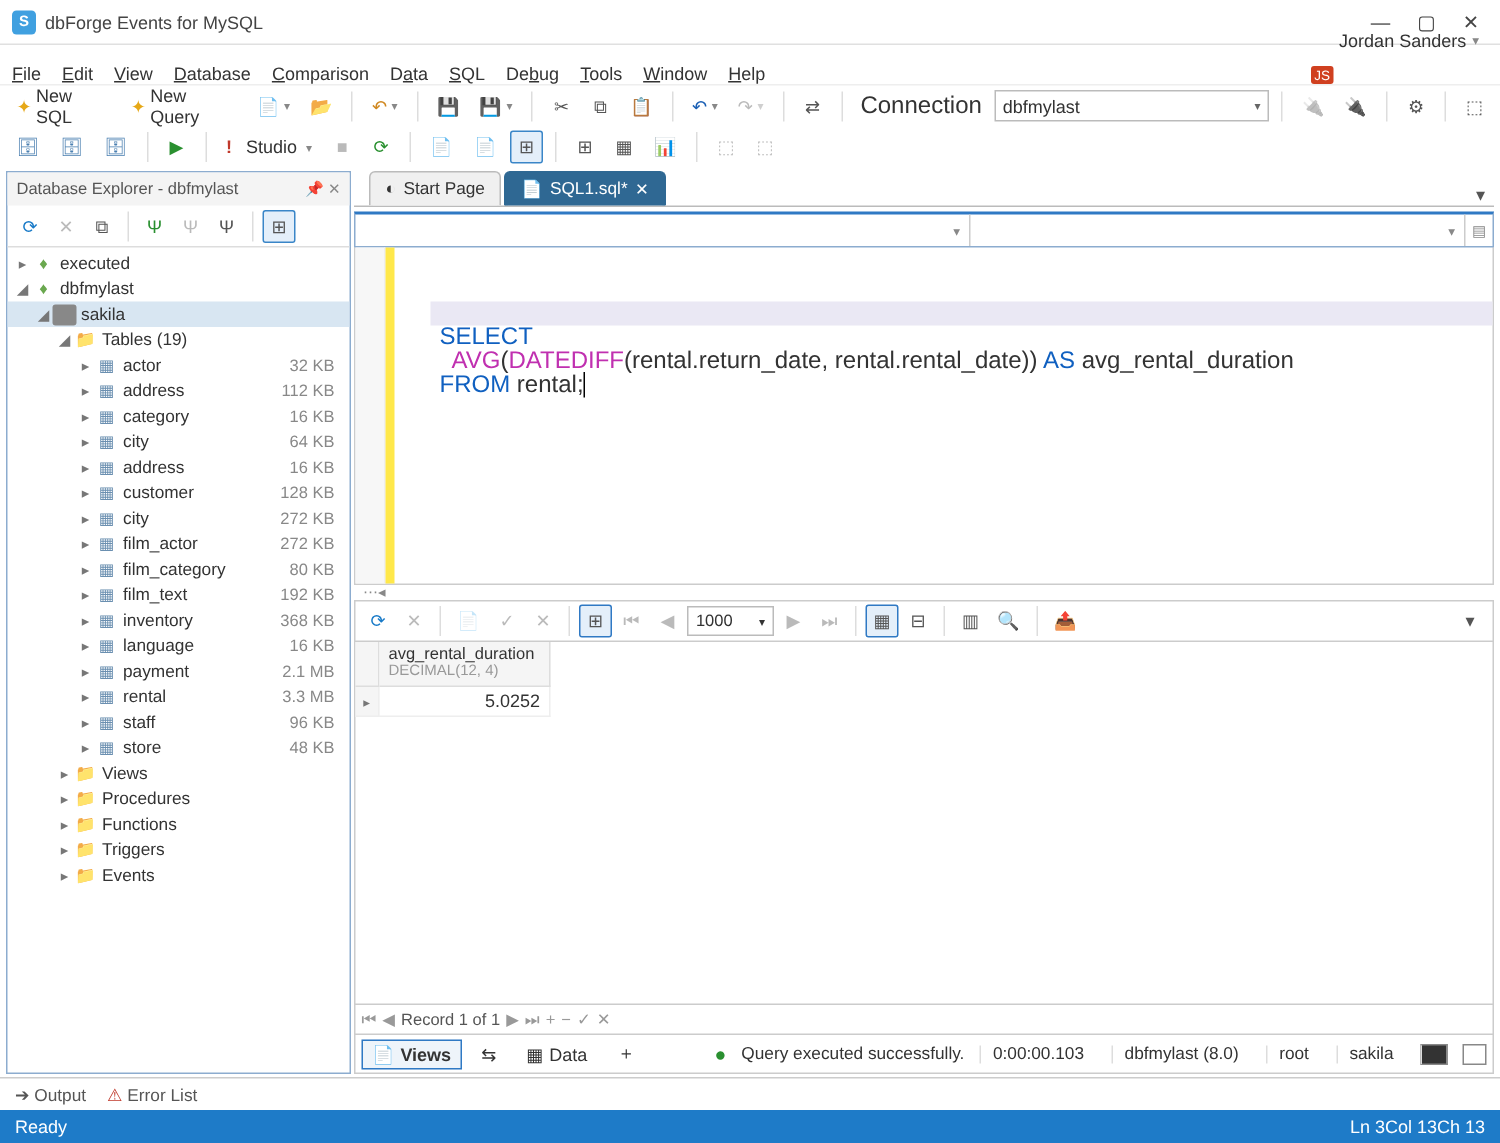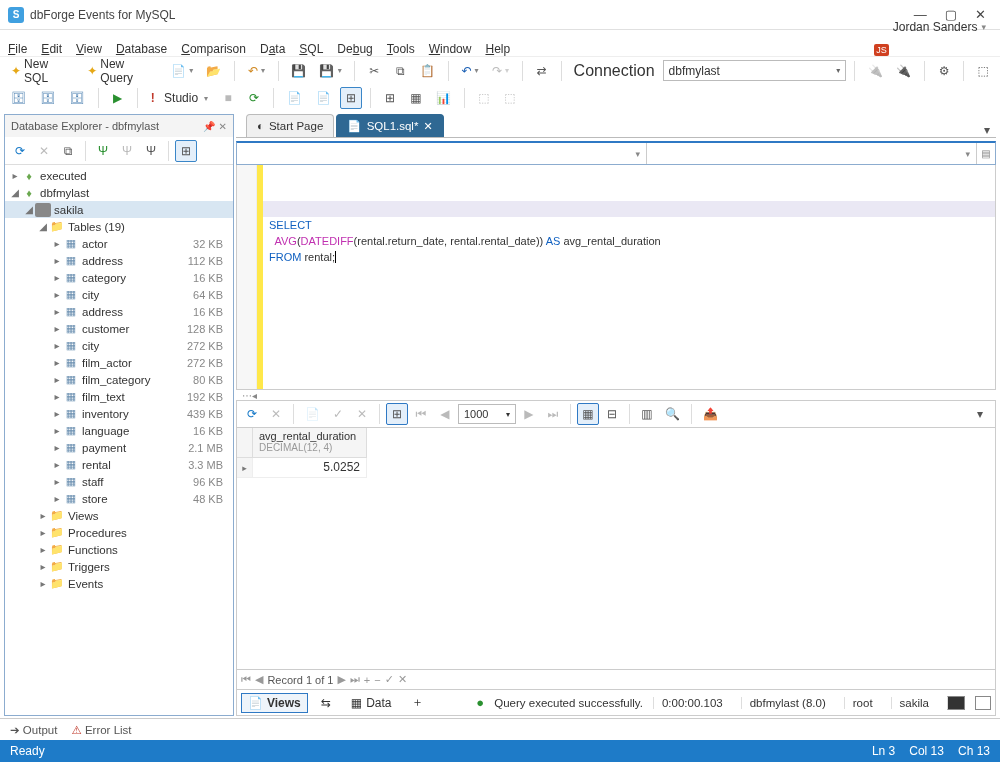--- a/index.html
+++ b/index.html
@@ -44,21 +44,21 @@
   .tab.active{ background:#2f6893; color:#fff; border-color:#2f6893;}
   .tab .x{font-size:11px;}
   .tabs .more{margin-left:auto; padding:0 6px; color:#555;}
   .crumbbar{ height:24px; border:1px solid #8caccf; border-top:2px solid #2f79c4; margin-top:3px; display:flex;}
   .crumb{ flex:1; border-right:1px solid #ccc; display:flex; align-items:center; padding:0 6px;}
   .crumb::after{content:"▾"; font-size:9px; color:#888; margin-left:auto;}
   .crumb.small{flex:0 0 330px;}
   .editor-wrap{ flex: 0 0 225px; border:1px solid #ccc; border-top:none; position:relative; display:flex;}
   .gutter{ width:20px; background:#f7f7f7; border-right:1px solid #eee;}
   .marker{ width:6px; background:#ffe84a;}
-  .code{ flex:1; font-family:Consolas,monospace; font-size:11px; line-height:16px; padding:4px 6px; white-space:pre; position:relative; }
+  .code{ flex:1; font-family:Consolas,monospace; font-size:16px; line-height:16px; padding:4px 6px; white-space:pre; position:relative;margin-left:24px; }
   .c-kw{color:#1060c0;}
   .c-fn{color:#c030b0;}
   .c-id{color:#333;}
   .c-cur{border-left:1px solid #000;}
   .line-hl{position:absolute; left:0; right:0; height:16px; background:#eae8f4; top:36px;}
   .code .txt{position:relative;}
   .splitter{height:10px; display:flex; align-items:center; padding-left:6px; color:#888; font-size:10px;}
   
   .res-tb{height:28px; border:1px solid #ccc; display:flex; align-items:center; padding:0 4px; gap:2px;}
   .res-tb .tbtn.sel{border:1px solid #2f79c4; background:#e4effa;}
@@ -79,21 +79,21 @@
   .nav{height:20px; border:1px solid #ccc; border-top:none; display:flex; align-items:center; font-size:11px; color:#555; gap:4px; padding:0 4px;}
   .nav .navbtn{color:#999; font-size:11px; cursor:pointer;}
   .resultfoot{height:26px; border:1px solid #ccc; border-top:none; display:flex; align-items:center; padding:0 4px; gap:6px; font-size:12px;}
   .rf-btn{height:20px; display:inline-flex; align-items:center; padding:0 6px; gap:4px; border:1px solid transparent;}
   .rf-btn.active{border:1px solid #2f79c4; background:#eef4fa; font-weight:600;}
   .rf-status{margin-left:auto; display:flex; align-items:center; gap:10px; font-size:11.5px;}
   .rf-status .cell{border-left:1px solid #ddd; padding:0 8px;}
   .ok{color:#2a9030; font-size:13px;}
   .bottombar{height:22px; border-top:1px solid #ccc; display:flex; align-items:center; padding:0 10px; gap:14px; font-size:11.5px; color:#555;}
   .statusbar{height:22px; background:#1e7bc8; color:#fff; display:flex; align-items:center; padding:0 10px; font-size:12px;}
-  .statusbar .r{margin-left:auto; display:flex; gap:14px;}
+  .statusbar .r{margin-left:auto; display:flex; }
   .disabled{opacity:.4;}
   .little-box{width:16px;height:14px;border:1px solid #888;}
 </style>
 </head>
 <body>
 
 <div class="titlebar">
   <span class="logo">S</span>
   <span class="title">dbForge Events for MySQL</span>
   <div class="winctrl">
@@ -281,21 +281,21 @@
           <div class="node" style="padding-left: 46px;">
             <span class="arrow">▸</span>
             <span class="ic ic-tbl">▦</span>
             <span>film_text</span>
             <span class="sz">192 KB</span>
           </div>
           <div class="node" style="padding-left: 46px;">
             <span class="arrow">▸</span>
             <span class="ic ic-tbl">▦</span>
             <span>inventory</span>
-            <span class="sz">439 KB</span>
+            <span class="sz">368 KB</span>
           </div>
           <div class="node" style="padding-left: 46px;">
             <span class="arrow">▸</span>
             <span class="ic ic-tbl">▦</span>
             <span>language</span>
             <span class="sz">16 KB</span>
           </div>
           <div class="node" style="padding-left: 46px;">
             <span class="arrow">▸</span>
             <span class="ic ic-tbl">▦</span>

